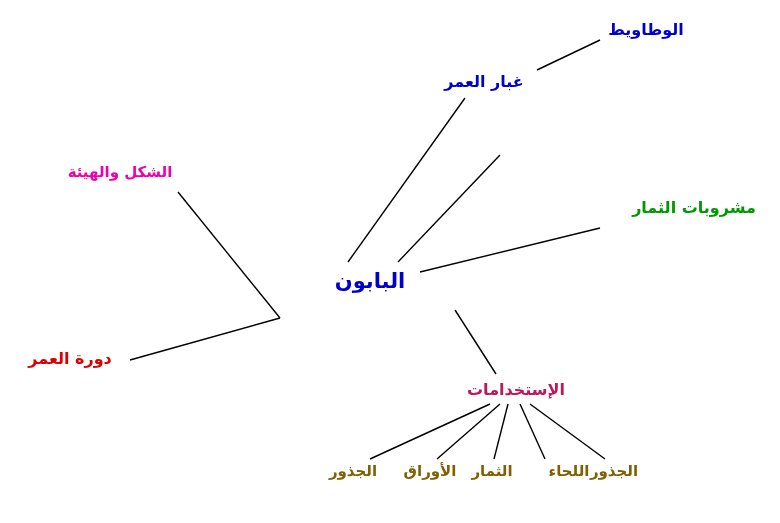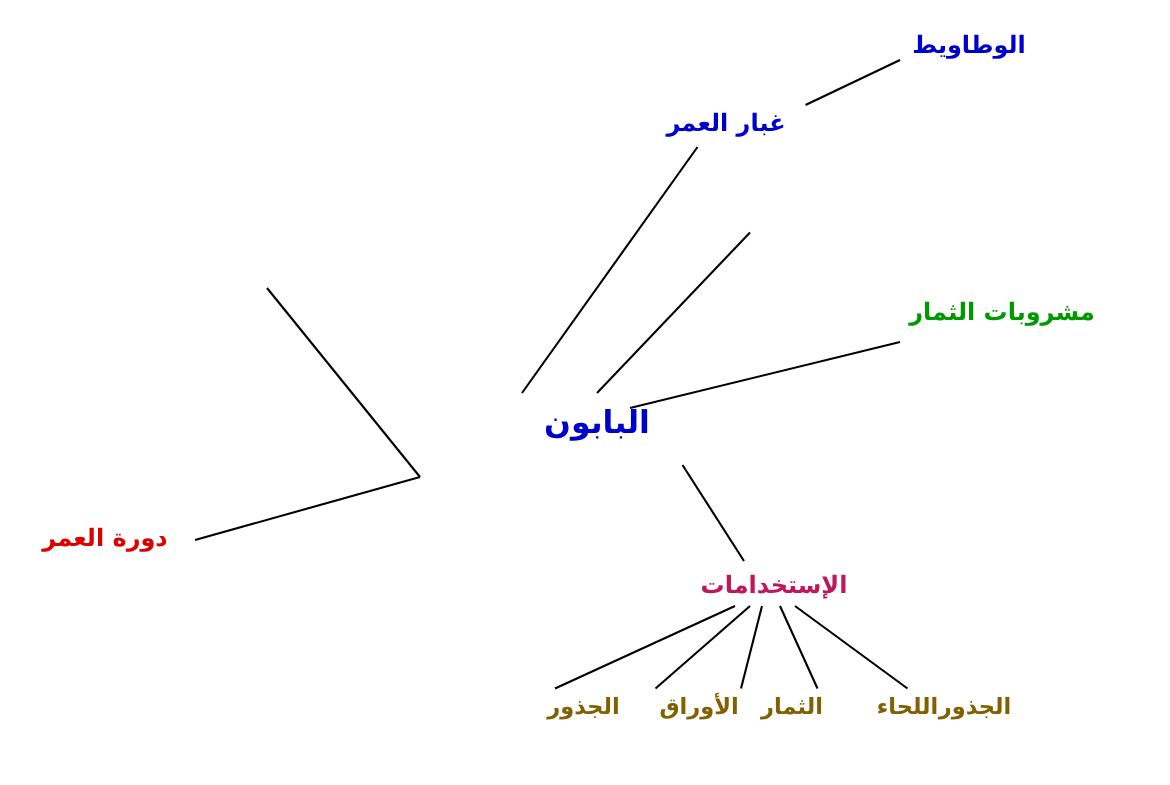--- a/index.html
+++ b/index.html
@@ -27,21 +27,20 @@
     white-space: nowrap;
     direction: rtl;
     unicode-bidi: bidi-override;
     transform: translate(-50%, -50%);
     line-height: 1.1;
   }
   .node.root {
     font-size: 21px;
     font-weight: bold;
     color: #0000cc;
-    margin-left: 28px;
   }
   .node.blue {
     font-size: 16px;
     font-weight: bold;
     color: #0000cc;
     text-align: right;
   }
   .node.red {
     font-size: 16px;
     font-weight: bold;
@@ -59,21 +58,20 @@
   }
   .node.olive {
     font-size: 16px;
     font-weight: bold;
     color: #be185d;
   }
   .node.olive-small {
     font-size: 15px;
     font-weight: bold;
     color: #806000;
-    margin-left: 36px;
   }
 </style>
 </head>
 <body>
 
 <div id="canvas">
   <svg id="edges" viewBox="0 0 780 523">
       <line x1="537" y1="70" x2="600" y2="40" stroke="#000000" stroke-width="1.4"></line>
       <line x1="348" y1="262" x2="465" y2="98" stroke="#000000" stroke-width="1.4"></line>
       <line x1="398" y1="262" x2="500" y2="155" stroke="#000000" stroke-width="1.4"></line>
@@ -83,21 +81,22 @@
       <line x1="455" y1="310" x2="496" y2="374" stroke="#000000" stroke-width="1.4"></line>
       <line x1="490" y1="404" x2="370" y2="459" stroke="#000000" stroke-width="1.4"></line>
       <line x1="500" y1="404" x2="437" y2="459" stroke="#000000" stroke-width="1.4"></line>
       <line x1="508" y1="404" x2="494" y2="459" stroke="#000000" stroke-width="1.4"></line>
       <line x1="520" y1="404" x2="545" y2="459" stroke="#000000" stroke-width="1.4"></line>
       <line x1="530" y1="404" x2="605" y2="459" stroke="#000000" stroke-width="1.4"></line>
     </svg>
 <div class="node root" style="left: 370px; top: 282px;">البابون</div>
     <div class="node blue" style="left: 484px; top: 82px;">غبار العمر</div>
     <div class="node blue" style="left: 646px; top: 30px;">الوطاويط</div>
-    <div class="node green" style="left: 668px; top: 208px;">مشروبات الثمار</div>
+    <div class="node green" style="left: 694px; top: 208px;">مشروبات الثمار</div>
+    <div class="node magenta" style="left: 120px; top: 172px;">الشكل والهيئة</div>
     <div class="node red" style="left: 70px; top: 359px;">دورة العمر</div>
     <div class="node olive" style="left: 516px; top: 390px;">الإستخدامات</div>
     <div class="node olive-small" style="left: 614px; top: 471px;">الجذور</div>
     <div class="node olive-small" style="left: 569px; top: 471px;">اللحاء</div>
     <div class="node olive-small" style="left: 492px; top: 471px;">الثمار</div>
     <div class="node olive-small" style="left: 430px; top: 471px;">الأوراق</div>
     <div class="node olive-small" style="left: 353px; top: 471px;">الجذور</div>
   </div>
 
 </body></html>

